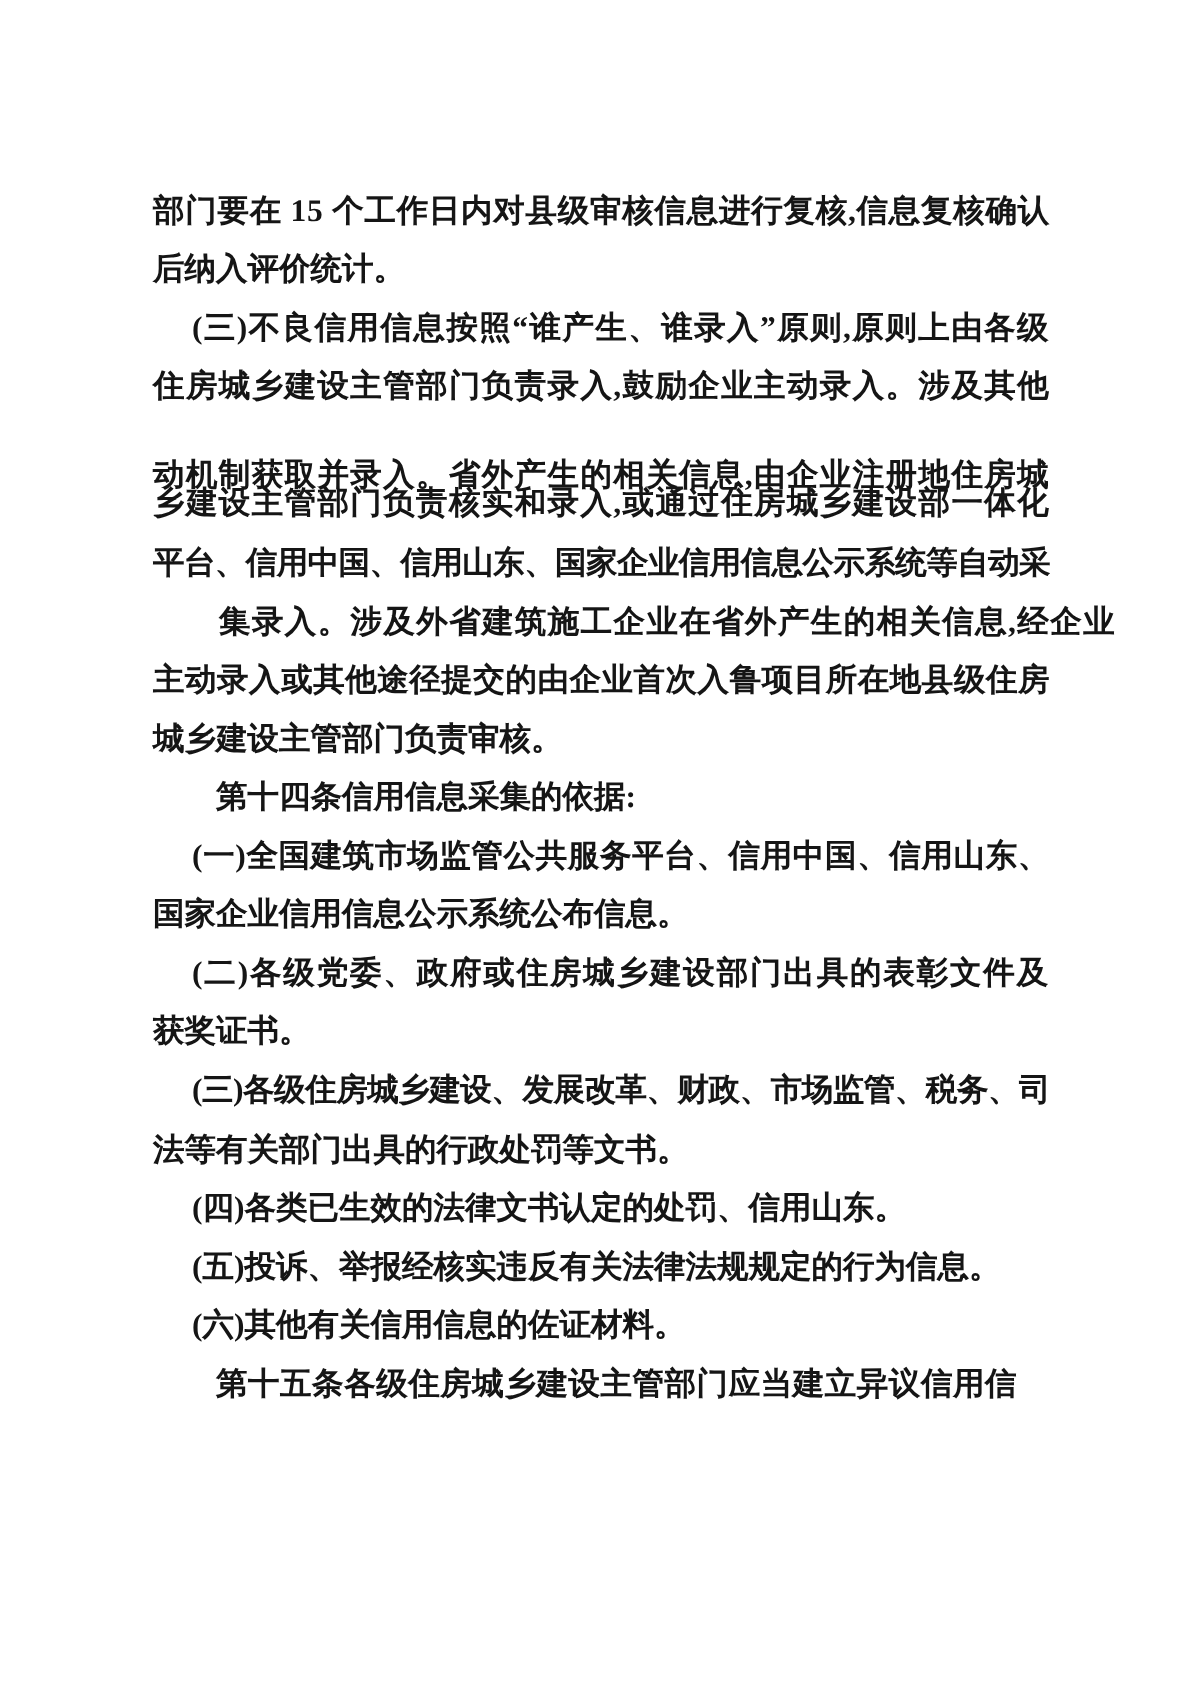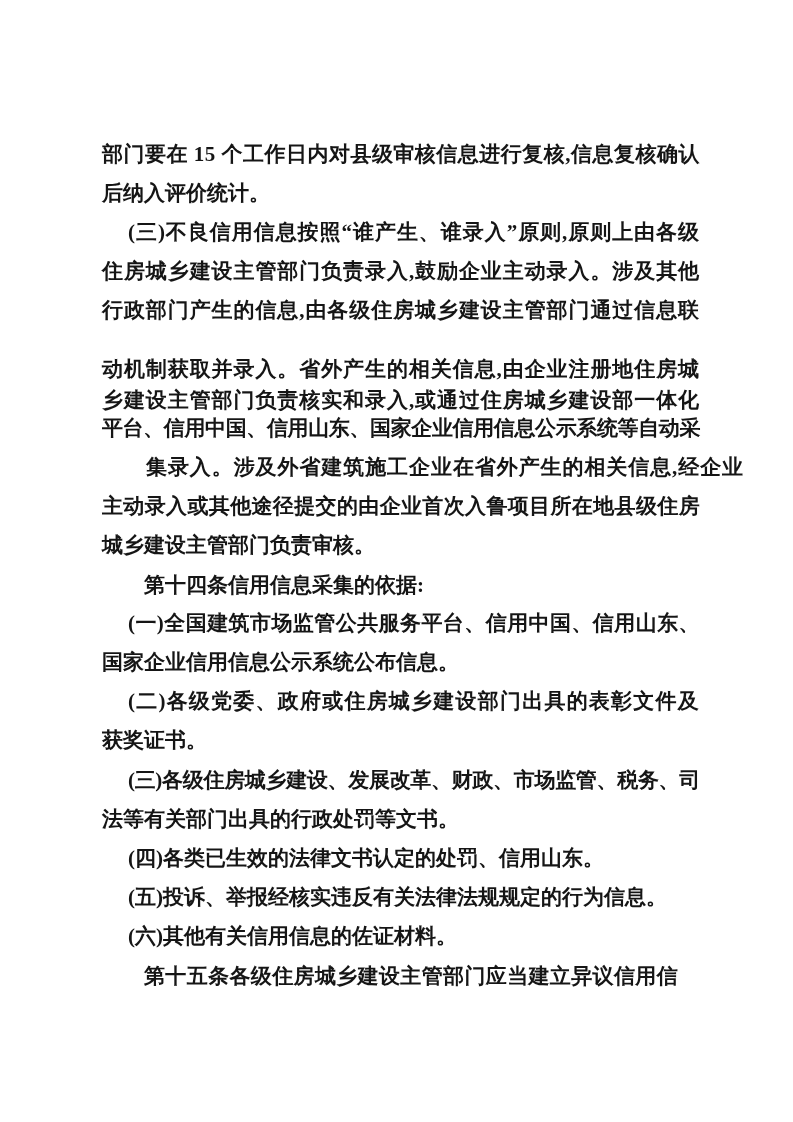--- a/index.html
+++ b/index.html
@@ -11,21 +11,21 @@
     position: relative;
     width: 793px;
     height: 1122px;
     background: #ffffff;
     overflow: hidden;
     font-family: "Liberation Serif", serif;
   }
   .text-column {
     position: absolute;
     left: 102px;
-    top: 135px;
+    top: 121px;
     width: 598px;
   }
   .text-line {
     height: 39.1px;
     line-height: 39.1px;
     font-size: 21px;
     font-weight: 600;
     color: #151515;
     white-space: nowrap;
   }
@@ -46,23 +46,22 @@
 </style>
 </head>
 <body>
 
 <div class="page">
   <div class="text-column">
       <div class="text-line"><span class="run" style="letter-spacing: 0.492px;">部门要在 15 个工作日内对县级审核信息进行复核,信息复核确认</span></div>
       <div class="text-line"><span class="run">后纳入评价统计。</span></div>
       <div class="text-line"><span class="run ind-item" style="letter-spacing: 0.957px;">(三)不良信用信息按照“谁产生、谁录入”原则,原则上由各级</span></div>
       <div class="text-line"><span class="run" style="letter-spacing: 0.92px;">住房城乡建设主管部门负责录入,鼓励企业主动录入。涉及其他</span></div>
-      <div class="text-line"><span class="run" style="letter-spacing: 0.92px;">行政部门产生的信息,由各级住房城乡建设主管部门通过信息联</span></div>
       <div class="text-line"><span class="run" style="letter-spacing: 0.92px; margin-top: 20px;">动机制获取并录入。省外产生的相关信息,由企业注册地住房城</span></div>
-      <div class="text-line"><span class="run" style="letter-spacing: 0.92px; margin-top: 11px;">乡建设主管部门负责核实和录入,或通过住房城乡建设部一体化</span></div>
+      <div class="text-line"><span class="run" style="letter-spacing: 0.92px;">乡建设主管部门负责核实和录入,或通过住房城乡建设部一体化</span></div>
       <div class="text-line"><span class="run" style="letter-spacing: -0.379px;">平台、信用中国、信用山东、国家企业信用信息公示系统等自动采</span></div>
       <div class="text-line"><span class="run" style="letter-spacing: 0.92px; margin-left: 44px;">集录入。涉及外省建筑施工企业在省外产生的相关信息,经企业</span></div>
       <div class="text-line"><span class="run" style="letter-spacing: 0.357px;">主动录入或其他途径提交的由企业首次入鲁项目所在地县级住房</span></div>
       <div class="text-line"><span class="run">城乡建设主管部门负责审核。</span></div>
       <div class="text-line"><span class="run ind-article"><b class="lead">第十四条</b>信用信息采集的依据:</span></div>
       <div class="text-line"><span class="run ind-item" style="letter-spacing: 0.429px;">(一)全国建筑市场监管公共服务平台、信用中国、信用山东、</span></div>
       <div class="text-line"><span class="run">国家企业信用信息公示系统公布信息。</span></div>
       <div class="text-line"><span class="run ind-item" style="letter-spacing: 1.222px;">(二)各级党委、政府或住房城乡建设部门出具的表彰文件及</span></div>
       <div class="text-line"><span class="run">获奖证书。</span></div>
       <div class="text-line"><span class="run ind-item" style="letter-spacing: -0.31px;">(三)各级住房城乡建设、发展改革、财政、市场监管、税务、司</span></div>

